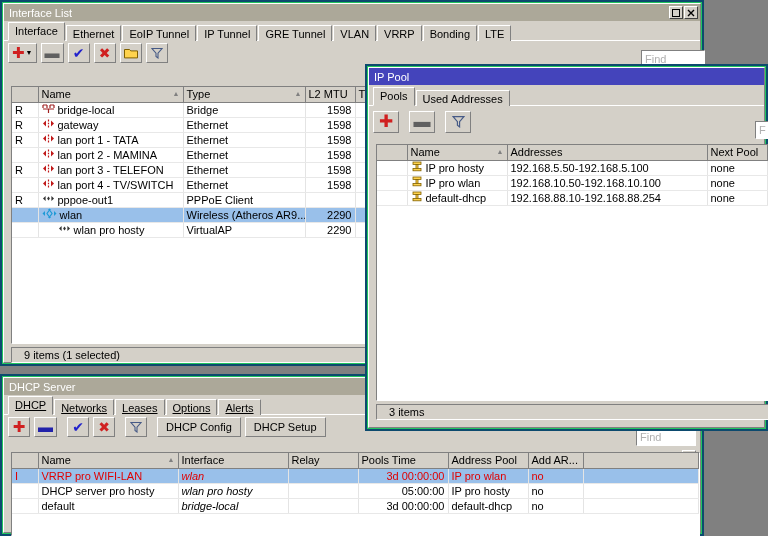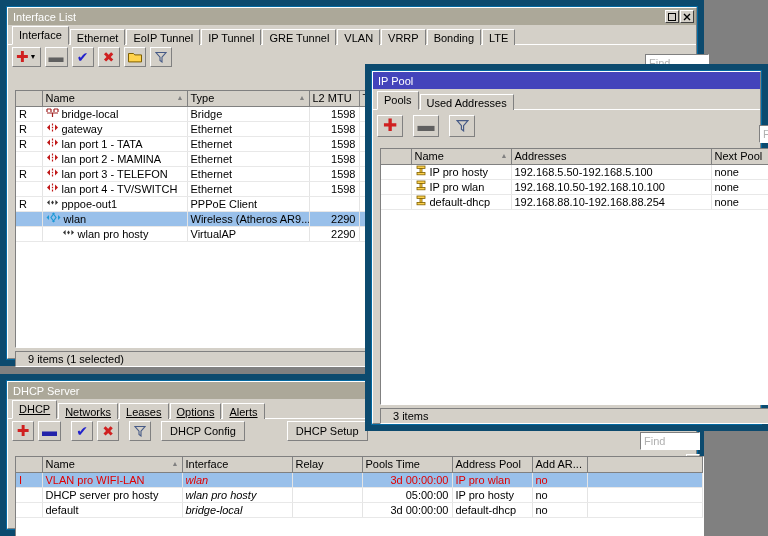--- a/index.html
+++ b/index.html
@@ -3,21 +3,21 @@
 <meta charset="utf-8">
 <style>
   html,body{margin:0;padding:0;}
   body{
     width:768px;height:536px;overflow:hidden;
     background:#808080;
     font-family:"Liberation Sans","DejaVu Sans",sans-serif;
     font-size:11px;color:#000;
     -webkit-font-smoothing:none;
   }
-  .win{position:absolute;background:#0369a1;border:6px solid #0c4a6e;box-sizing:border-box;}
+  .win{position:absolute;background:#22c55e;border:2px solid #0c4a6e;box-sizing:border-box;}
   .win-inner{position:absolute;inset:1px;background:#d4d0c8;border:1px solid #fff;border-right-color:#808080;border-bottom-color:#808080;box-sizing:border-box;}
 
   
   .tbar{height:17px;display:flex;align-items:center;padding:0 2px 0 5px;font-size:11px;box-sizing:border-box;}
   .tbar.inactive{background:#aca899;color:#fff;}
   .tbar.active{background:#4444bb;color:#fff;}
   .tbar .ttl{flex:1;white-space:nowrap;overflow:hidden;}
   .tbtn{width:14px;height:13px;margin-left:1px;background:#d4d0c8;border:1px solid #fff;border-right-color:#404040;border-bottom-color:#404040;
         display:flex;align-items:center;justify-content:center;font-size:9px;line-height:1;color:#000;box-sizing:border-box;}
   .tbtn svg{display:block;}
@@ -28,21 +28,21 @@
   .tab{height:16px;line-height:16px;padding:0 6px;margin-right:1px;background:#d4d0c8;
        border:1px solid #fff;border-right-color:#808080;border-bottom:none;
        font-size:11px;white-space:nowrap;box-sizing:border-box;position:relative;z-index:1;}
   .tab.sel{height:19px;line-height:17px;background:#d4d0c8;border-bottom:1px solid #d4d0c8;z-index:2;}
 
   
   .tb{display:flex;align-items:center;height:24px;padding:2px 0 2px 4px;box-sizing:border-box;}
   .tbb{height:20px;min-width:22px;margin-right:4px;background:#d4d0c8;
        border:1px solid;border-color:#fff #808080 #808080 #fff;
        display:flex;align-items:center;justify-content:center;box-sizing:border-box;padding:0 3px;}
-  .tbb.wide{padding:0 8px;font-size:11px;margin-left:38px;}
+  .tbb.wide{padding:0 8px;font-size:11px;}
   .tbb.gap{margin-left:6px;}
   .plus{color:#d02020;font-weight:bold;font-size:15px;line-height:12px;}
   .minus{color:#606060;font-weight:bold;font-size:15px;line-height:10px;}
   .minus.blue{color:#2222aa;}
   .chk{color:#2222cc;font-size:14px;line-height:12px;font-weight:bold;}
   .xx{color:#d02020;font-size:14px;line-height:12px;font-weight:bold;}
   .caret{font-size:7px;margin-left:1px;line-height:8px;}
 
   
   .findbox{position:absolute;height:18px;background:#fff;border:1px solid;border-color:#808080 #fff #fff #808080;
@@ -384,21 +384,21 @@
             <th>Relay</th>
             <th>Pools Time</th>
             <th>Address Pool</th>
             <th>Add AR...</th>
             <th></th>
           </tr>
         </thead>
         <tbody id="dhcp-body">
             <tr class="sel red">
               <td class="flagcell">I</td>
-              <td>VLAN pro WIFI-LAN</td>
+              <td>VRRP pro WIFI-LAN</td>
               <td class="ital">wlan</td>
               <td></td>
               <td class="num">3d 00:00:00</td>
               <td>IP pro wlan</td>
               <td>no</td>
               <td></td>
             </tr>
             <tr class="">
               <td class="flagcell"></td>
               <td>DHCP server pro hosty</td>

